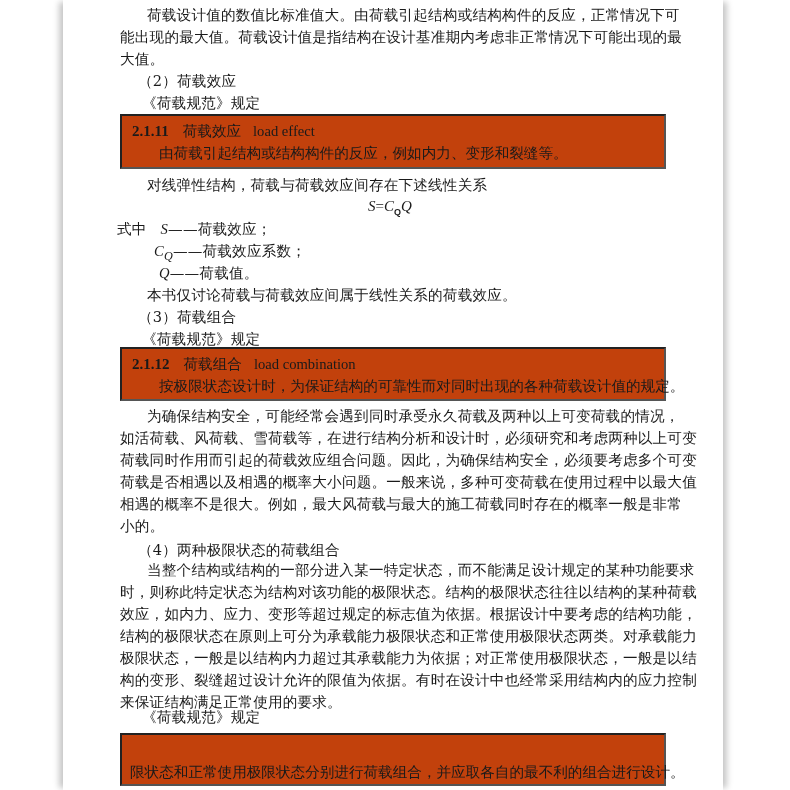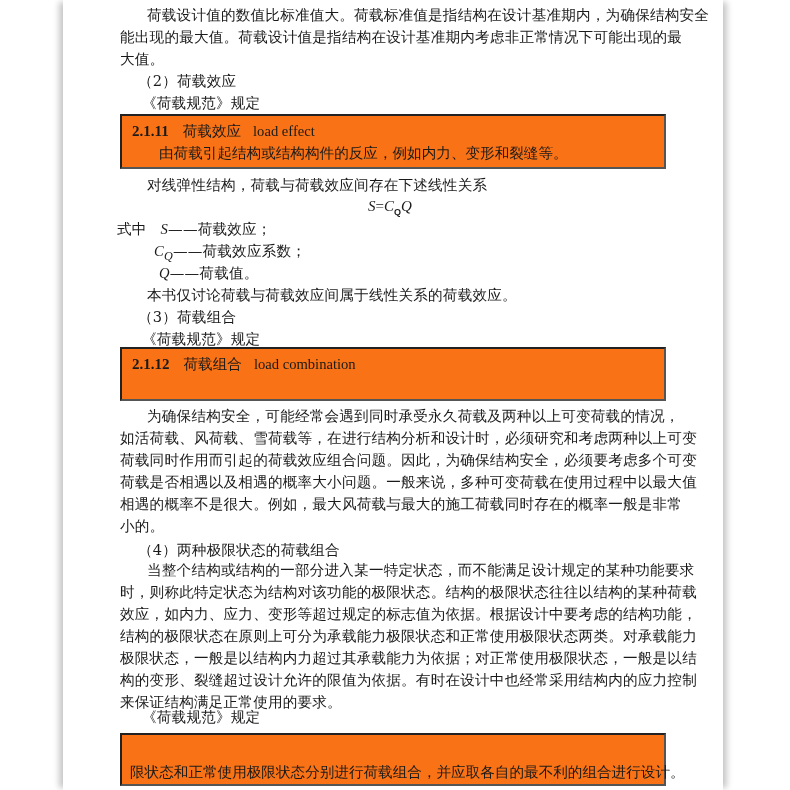--- a/index.html
+++ b/index.html
@@ -26,42 +26,42 @@
     font-family: "Liberation Serif", "DejaVu Serif", serif;
     font-style: italic; font-size: 15px; line-height: 22px;
   }
   .formula sub, .var sub { font-size: 9px; font-style: normal; font-family: "Liberation Sans", sans-serif; font-weight: bold; }
   .var {
     font-family: "Liberation Serif", "DejaVu Serif", serif; font-style: italic;
   }
   .box {
     position: absolute; left: 120px; width: 546px;
     border: 2px solid #222; border-right-color: #555; border-bottom-color: #555;
-    box-sizing: border-box; background: #f97316;
+    box-sizing: border-box; background: #c2410c;
   }
   .box .head {
     position: absolute; left: 10px; top: 4px; font-size: 14.6px; line-height: 22px; white-space: nowrap;
   }
   .box .body {
     position: absolute; left: 8px; top: 26px; font-size: 14.6px; line-height: 22px; white-space: nowrap;
   }
   .box .body.indented { left: 37px; }
   .code {
     font-family: "Liberation Serif", "DejaVu Serif", serif; font-weight: bold; font-size: 15px; margin-right: 14px;
   }
   .en {
     font-family: "Liberation Serif", "DejaVu Serif", serif; font-size: 14.6px; margin-left: 12px;
   }
 </style>
 </head>
 <body>
 
 <div class="page"></div>
 
-<div class="line indent" style="top:4px; left:147px;">荷载设计值的数值比标准值大。荷载标准值是指结构在设计基准期内，为确保结构安全</div>
+<div class="line indent" style="top:4px; left:147px;">荷载设计值的数值比标准值大。由荷载引起结构或结构构件的反应，正常情况下可</div>
 <div class="line" style="top:26px;">能出现的最大值。荷载设计值是指结构在设计基准期内考虑非正常情况下可能出现的最</div>
 <div class="line" style="top:48px;">大值。</div>
 
 <div class="line" style="top:70px; left:138px;">（2）荷载效应</div>
 <div class="line" style="top:92px; left:142px;">《荷载规范》规定</div>
 
 <div class="box" style="top:114px; height:55px;">
   <div class="head">
     <span class="code">2.1.11</span><span>荷载效应</span><span class="en">load effect</span>
   </div>
@@ -85,20 +85,21 @@
 </div>
 
 <div class="line" style="top:284px; left:147px;">本书仅讨论荷载与荷载效应间属于线性关系的荷载效应。</div>
 <div class="line" style="top:306px; left:138px;">（3）荷载组合</div>
 <div class="line" style="top:328px; left:142px;">《荷载规范》规定</div>
 
 <div class="box" style="top:347px; height:54px;padding-left:36px;">
   <div class="head">
     <span class="code">2.1.12</span><span>荷载组合</span><span class="en">load combination</span>
   </div>
+  <div class="body indented">按极限状态设计时，为保证结构的可靠性而对同时出现的各种荷载设计值的规定。</div>
 </div>
 
 <div class="line" style="top:405px; left:147px;">为确保结构安全，可能经常会遇到同时承受永久荷载及两种以上可变荷载的情况，</div>
 <div class="line" style="top:427px;">如活荷载、风荷载、雪荷载等，在进行结构分析和设计时，必须研究和考虑两种以上可变</div>
 <div class="line" style="top:449px;">荷载同时作用而引起的荷载效应组合问题。因此，为确保结构安全，必须要考虑多个可变</div>
 <div class="line" style="top:471px;">荷载是否相遇以及相遇的概率大小问题。一般来说，多种可变荷载在使用过程中以最大值</div>
 <div class="line" style="top:493px;">相遇的概率不是很大。例如，最大风荷载与最大的施工荷载同时存在的概率一般是非常</div>
 <div class="line" style="top:515px;">小的。</div>
 
 <div class="line" style="top:539px; left:138px;">（4）两种极限状态的荷载组合</div>

